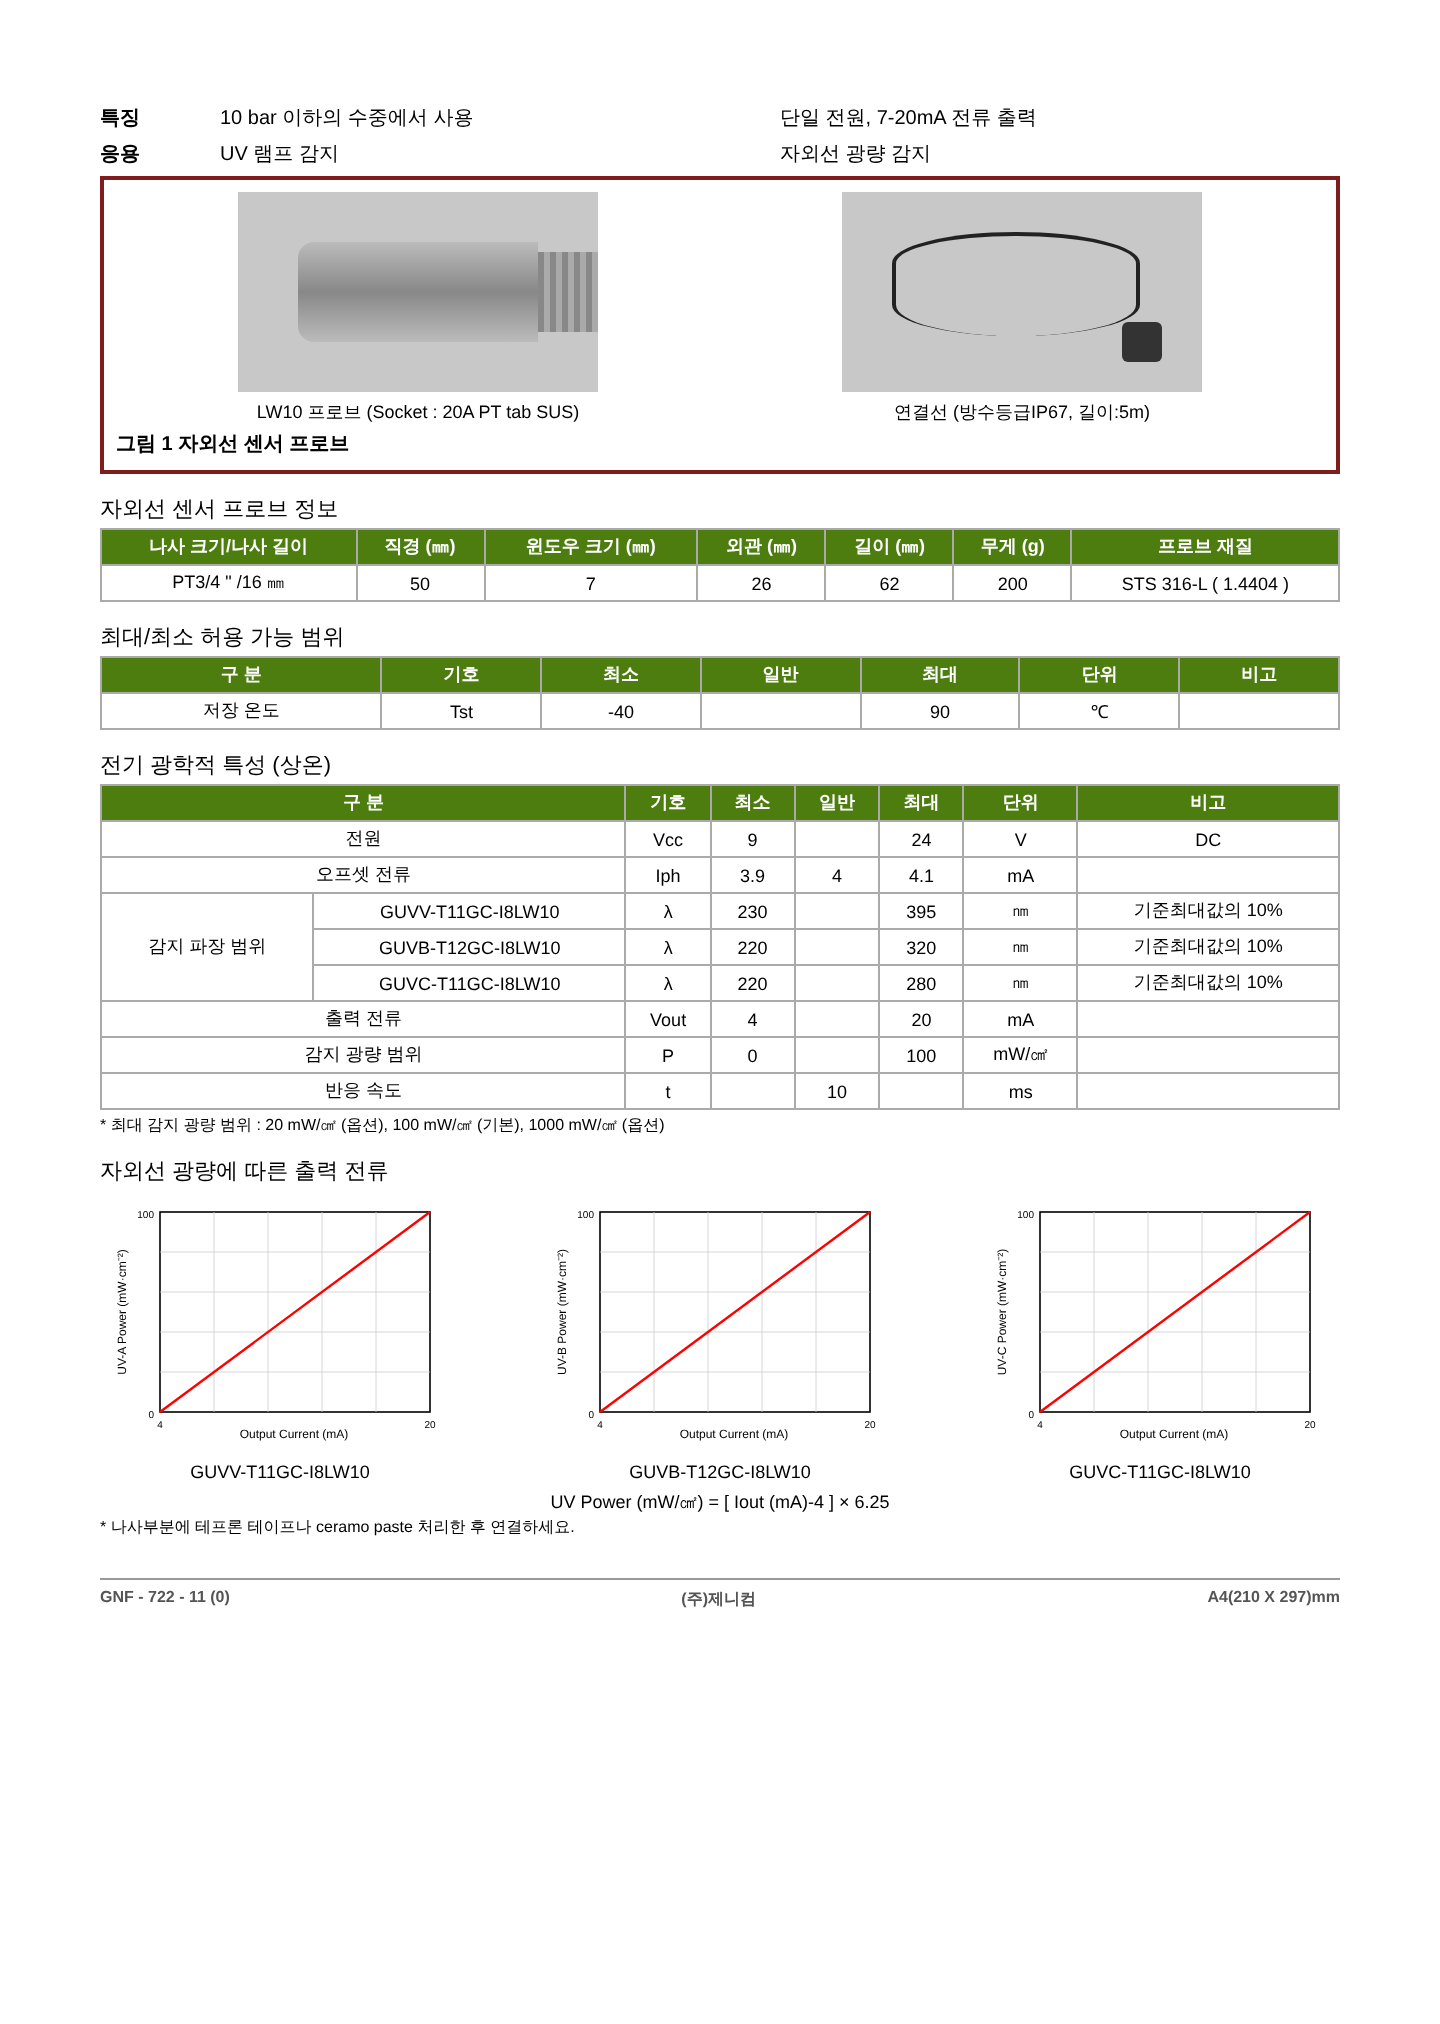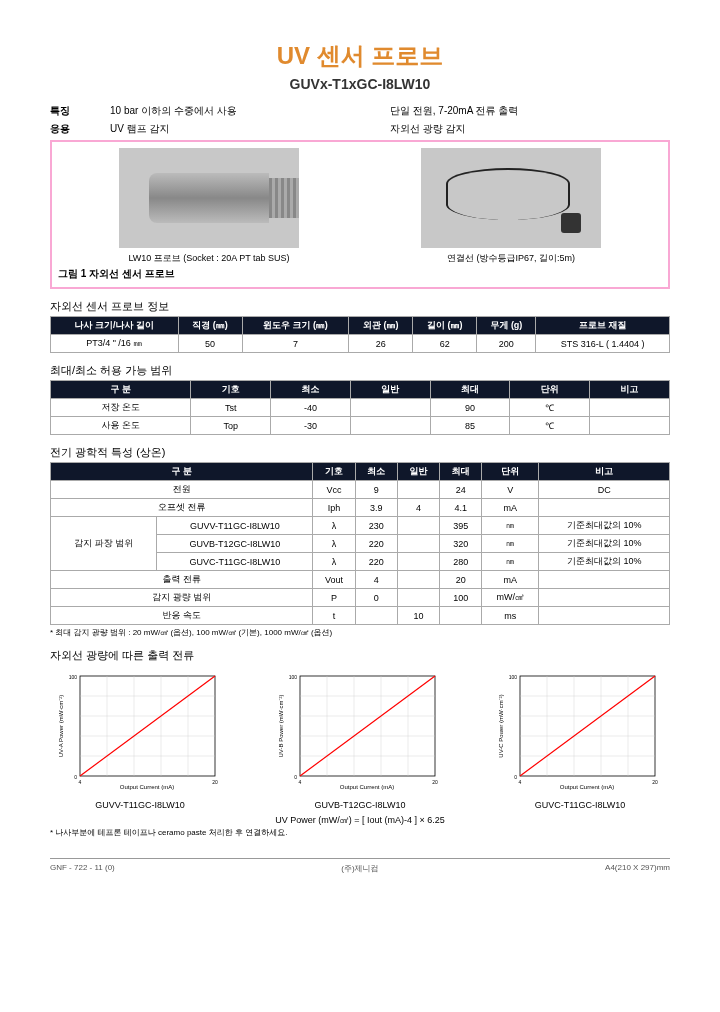--- a/index.html
+++ b/index.html
@@ -22,54 +22,50 @@
   .logo-g { color: #e08a2e; }
   .logo-en { color: #555; }
   .logo-uv { color: #e08a2e; }
   .dots { display: inline-block; margin-left: 4px; }
   .dots span { display:inline-block; width:3px; height:3px; background:#e08a2e; border-radius:50%; margin:0 1px; }
 
   .feat-row { display: flex; margin: 4px 0; font-size: 10px; }
   .feat-label { width: 60px; font-weight: bold; }
   .feat-col { flex: 1; }
 
-  .figure-box { border: 2px solid #f9a8d4; padding: 6px; margin: 4px 0 10px 0; }
+  .figure-box { border: 2px solid #7f1d1d; padding: 6px; margin: 4px 0 10px 0; }
   .fig-items { display: flex; justify-content: space-around; align-items: flex-end; }
   .fig-item { text-align: center; }
   .fig-photo { width: 180px; height: 100px; background: #c8c8c8; display: flex; align-items: center; justify-content: center; margin-bottom: 4px; position: relative; }
   .probe-shape { width: 120px; height: 50px; background: linear-gradient(#bbb, #888, #bbb); border-radius: 8px 0 0 8px; position: relative; }
   .probe-shape::after { content:""; position:absolute; right:-30px; top:5px; width:30px; height:40px; background: repeating-linear-gradient(90deg,#888,#888 3px,#aaa 3px,#aaa 6px); }
   .cable-shape { width: 150px; height: 80px; position: relative; }
   .cable-shape::before { content:""; position:absolute; left:10px; top:10px; width:120px; height:50px; border: 2px solid #222; border-radius: 50%/30%; border-bottom:none; }
   .cable-plug { position:absolute; right:5px; bottom:5px; width:20px; height:20px; background:#333; border-radius:3px; }
   .fig-caption { font-size: 9px; }
   .fig-main-caption { text-align: left; font-weight: bold; font-size: 10px; margin-top: 2px; }
 
   .section-title { font-weight: normal; font-size: 11px; margin: 10px 0 2px 0; }
   table { border-collapse: collapse; width: 100%; font-size: 9px; }
   th, td { border: 1px solid #aaa; padding: 2px 4px; text-align: center; }
-  th { background: #0f172a; color: #fff; font-weight: bold; margin-top: 20px; }
+  th { background: #4d7c0f; color: #fff; font-weight: bold; margin-top: 20px; }
   .note { font-size: 8px; margin-top: 2px; }
 
   .charts { display: flex; justify-content: space-between; margin-top: 8px; }
   .chart-box { width: 180px; text-align: center; }
   .chart-svg { width: 170px; height: 125px; border: none; }
   .chart-label { font-size: 9px; margin-top: 2px; }
   .chart-formula { text-align: center; font-size: 9px; margin-top: 4px; }
   .footnote { font-size: 8px; }
-  .footer { display: flex; justify-content: space-between; font-size: 8px; margin-top: 20px; border-top: 1px solid #999; padding-top: 4px; color:#555;}
+  .footer { display: flex; justify-content: space-between; font-size: 8px; margin-top: 20px; border-top: 1px solid #999; padding-top: 4px; color:#555;font-weight:bold;}
 </style>
 </head>
 <body>
 
 <div class="header">
-  <div class="title-block">
-    <div class="main-title">UV 센서 프로브</div>
-    <div class="sub-title">GUVx-T1xGC-I8LW10</div>
-  </div>
 </div>
 
 <div class="feat-row">
   <div class="feat-label">특징</div>
   <div class="feat-col">10 bar 이하의 수중에서 사용</div>
   <div class="feat-col">단일 전원, 7-20mA 전류 출력</div>
 </div>
 <div class="feat-row">
   <div class="feat-label">응용</div>
   <div class="feat-col">UV 램프 감지</div>
@@ -131,29 +127,20 @@
     <th>최대</th>
     <th>단위</th>
     <th>비고</th>
   </tr>
   <tr>
     <td>저장 온도</td>
     <td>Tst</td>
     <td>-40</td>
     <td></td>
     <td>90</td>
-    <td>℃</td>
-    <td></td>
-  </tr>
-  <tr>
-    <td>사용 온도</td>
-    <td>Top</td>
-    <td>-30</td>
-    <td></td>
-    <td>85</td>
     <td>℃</td>
     <td></td>
   </tr>
 </tbody>
   </table>
 
 <div class="section-title">전기 광학적 특성 (상온)</div>
 <table>
   <tbody>
       <tr>

